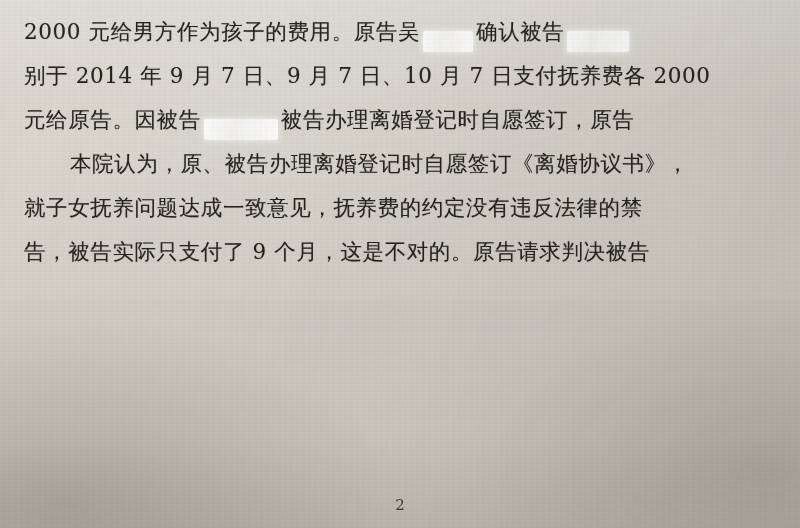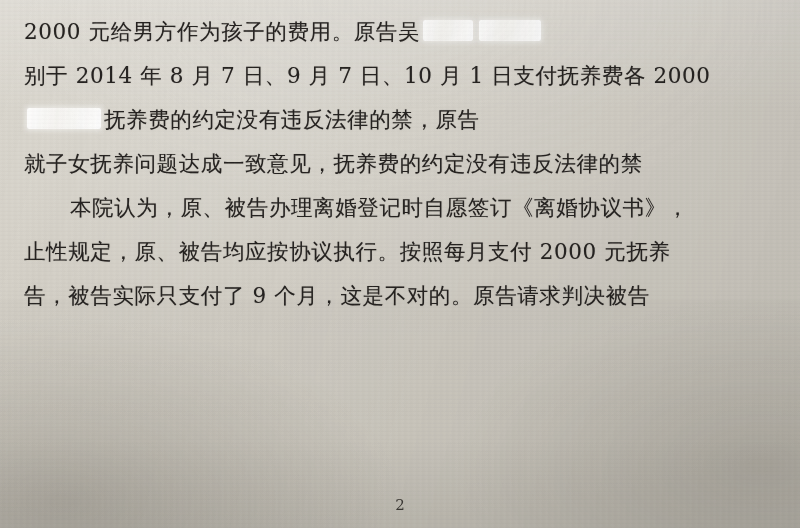--- a/index.html
+++ b/index.html
@@ -46,21 +46,21 @@
   .doc-body {
     position: relative;
     z-index: 2;
     padding: 10px 26px 0 24px;
   }
   .para {
     margin: 0;
   }
   .line {
     display: flex;
-    align-items: center;
+    align-items: flex-end;
     white-space: nowrap;
     font-size: 21.5px;
     line-height: 44px;
     letter-spacing: 0.6px;
     color: #262321;
     text-shadow: 0 0 1px rgba(60,56,52,0.35);
   }
   .indent {
     display: inline-block;
     width: 46px;
@@ -115,47 +115,46 @@
   <div class="band b1"></div>
   <div class="band b2"></div>
   <div class="band b3"></div>
 
   <div class="doc-body">
 
     <div class="para">
       <div class="line">
         <span class="seg">2000 元给男方作为孩子的费用。原告吴</span>
         <span class="redact w1"></span>
+        <span class="seg">确认被告</span>
         <span class="redact w2"></span>
       </div>
 
       <div class="line">
-        <span class="seg">别于 2014 年 8 月 7 日、9 月 7 日、10 月 1 日支付抚养费各 2000</span>
+        <span class="seg">别于 2014 年 9 月 7 日、9 月 7 日、10 月 7 日支付抚养费各 2000</span>
       </div>
 
       <div class="line">
+        <span class="seg">元给原告。因被告</span>
         <span class="redact w3"></span>
-        <span class="seg">抚养费的约定没有违反法律的禁，原告</span>
+        <span class="seg">被告办理离婚登记时自愿签订，原告</span>
       </div>
 
     </div>
 
     <div class="para">
       <div class="line">
-        <span class="seg">就子女抚养问题达成一致意见，抚养费的约定没有违反法律的禁</span>
-      </div>
-
-      <div class="line">
         <span class="indent"></span>
         <span class="seg">本院认为，原、被告办理离婚登记时自愿签订《离婚协议书》，</span>
       </div>
 
       <div class="line">
-        <span class="seg">止性规定，原、被告均应按协议执行。按照每月支付 2000 元抚养</span>
+        <span class="seg">就子女抚养问题达成一致意见，抚养费的约定没有违反法律的禁</span>
       </div>
+
 
 
       <div class="line">
         <span class="seg">告，被告实际只支付了 9 个月，这是不对的。原告请求判决被告</span>
       </div>
     </div>
 
   </div>
 
   <div class="page-number">2</div>

